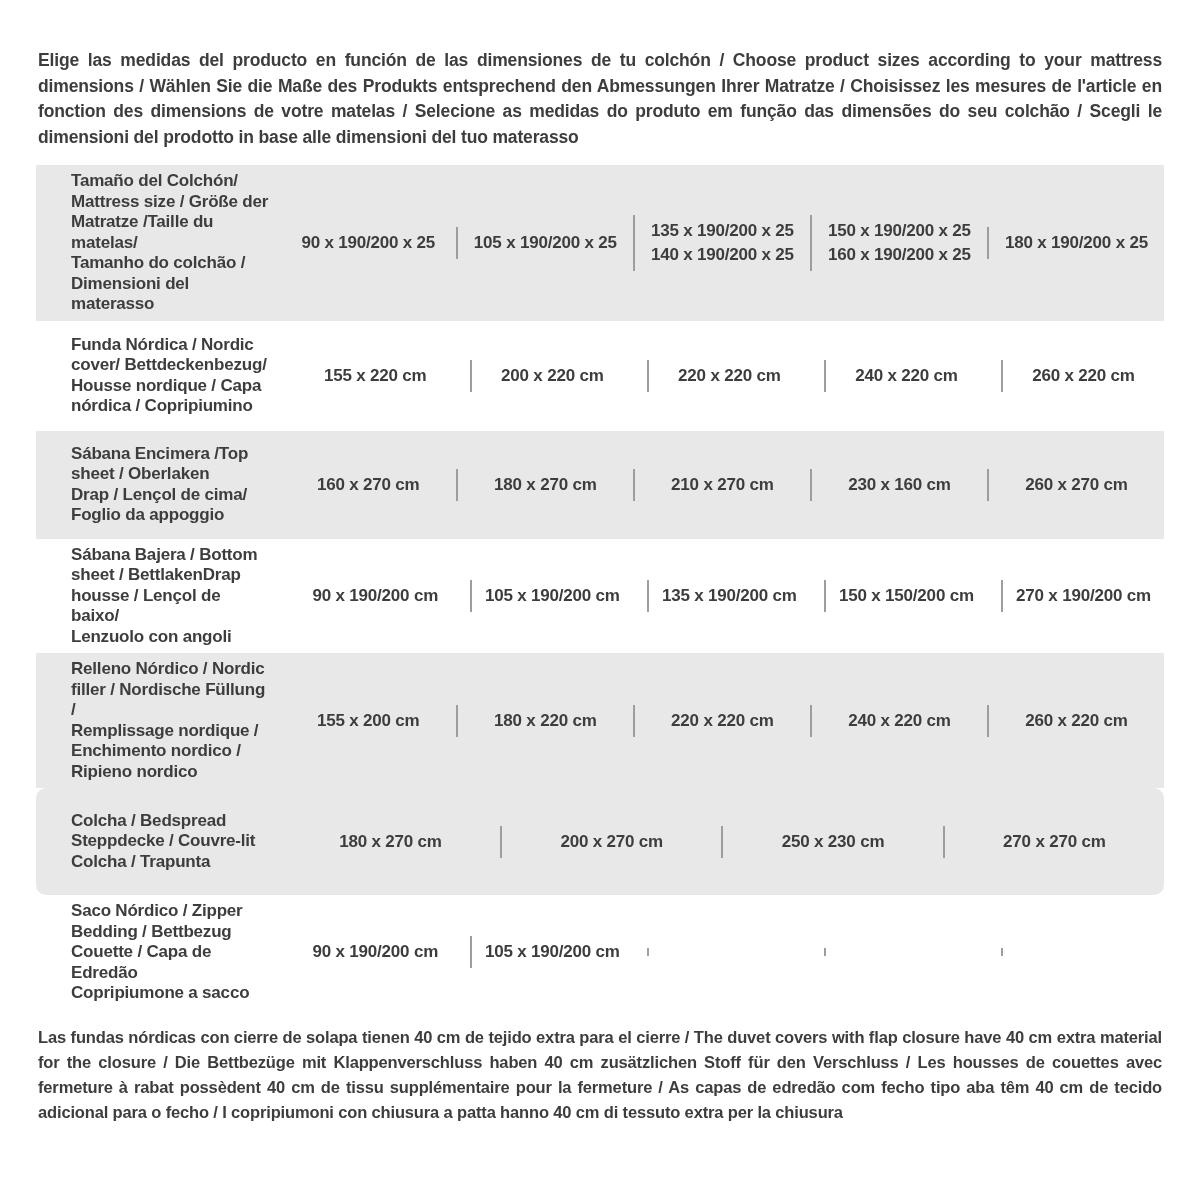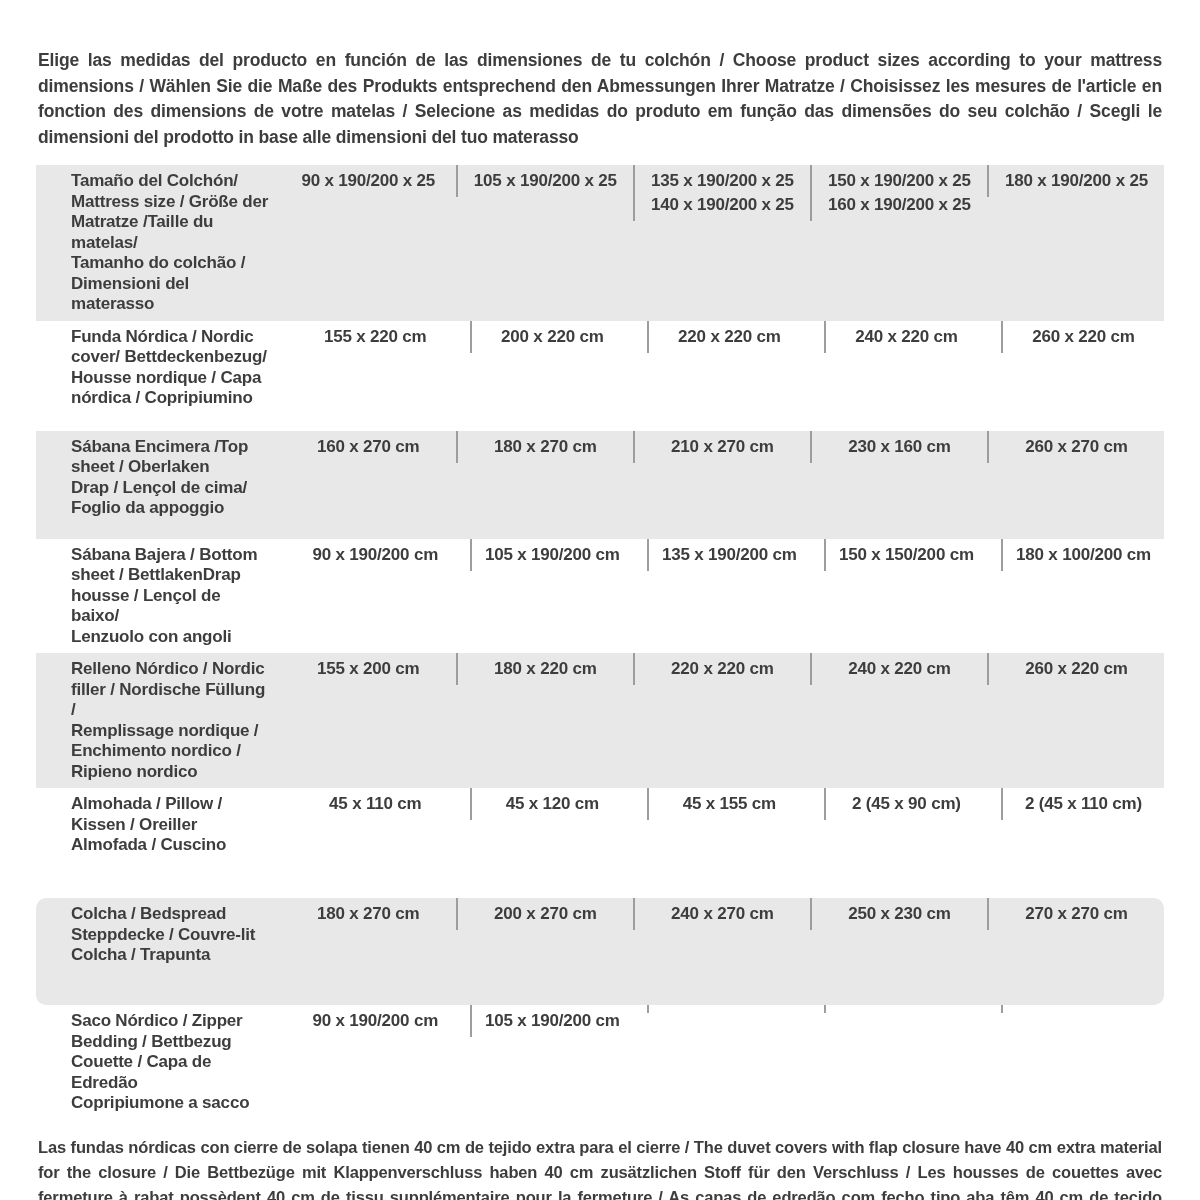--- a/index.html
+++ b/index.html
@@ -24,21 +24,21 @@
     line-height: 25.5px;
     letter-spacing: -0.15px;
     text-align: justify;
     margin: 0 2px 15px 2px;
   }
   .size-table {
     width: 100%;
   }
   .trow {
     display: flex;
-    align-items: flex-start;
+    align-items: center;
   }
   .trow.gray { background: #e8e8e8; }
   .trow.white { background: #ffffff; gap: 14px; }
   .cell {
     box-sizing: border-box;
     display: flex;
     align-items: center;
   }
   .label-cell {
     flex: 0 0 21.7%;
@@ -129,54 +129,43 @@
 
     <div class="trow white rh-2">
       <div class="cell label-cell">Sábana Bajera / Bottom
 sheet / BettlakenDrap
 housse / Lençol de baixo/
 Lenzuolo con angoli</div>
       <div class="cell val-cell">90 x 190/200 cm</div>
       <div class="cell val-cell bordered">105 x 190/200 cm</div>
       <div class="cell val-cell bordered">135 x 190/200 cm</div>
       <div class="cell val-cell bordered">150 x 150/200 cm</div>
-      <div class="cell val-cell bordered">180 x 100/200 cm</div>
+      <div class="cell val-cell bordered">270 x 190/200 cm</div>
     </div>
 
     <div class="trow gray rh-3">
       <div class="cell label-cell">Relleno Nórdico / Nordic
 filler / Nordische Füllung /
 Remplissage nordique /
 Enchimento nordico /
 Ripieno nordico</div>
       <div class="cell val-cell">155 x 200 cm</div>
       <div class="cell val-cell bordered">180 x 220 cm</div>
       <div class="cell val-cell bordered">220 x 220 cm</div>
       <div class="cell val-cell bordered">240 x 220 cm</div>
       <div class="cell val-cell bordered">260 x 220 cm</div>
     </div>
 
-    <div class="trow white rh-4">
-      <div class="cell label-cell">Almohada  / Pillow /
-Kissen / Oreiller
-Almofada / Cuscino</div>
-      <div class="cell val-cell">45 x 110 cm</div>
-      <div class="cell val-cell bordered">45 x 120 cm</div>
-      <div class="cell val-cell bordered">45 x 155 cm</div>
-      <div class="cell val-cell bordered">2 (45 x 90 cm)</div>
-      <div class="cell val-cell bordered">2 (45 x 110 cm)</div>
-    </div>
 
     <div class="trow gray rh-5">
       <div class="cell label-cell">Colcha / Bedspread
 Steppdecke / Couvre-lit
 Colcha / Trapunta</div>
       <div class="cell val-cell">180 x 270 cm</div>
       <div class="cell val-cell bordered">200 x 270 cm</div>
-      <div class="cell val-cell bordered">240 x 270 cm</div>
       <div class="cell val-cell bordered">250 x 230 cm</div>
       <div class="cell val-cell bordered">270 x 270 cm</div>
     </div>
 
     <div class="trow white rh-6">
       <div class="cell label-cell">Saco Nórdico / Zipper
 Bedding / Bettbezug
 Couette  / Capa de Edredão
 Copripiumone a sacco</div>
       <div class="cell val-cell">90 x 190/200 cm</div>

